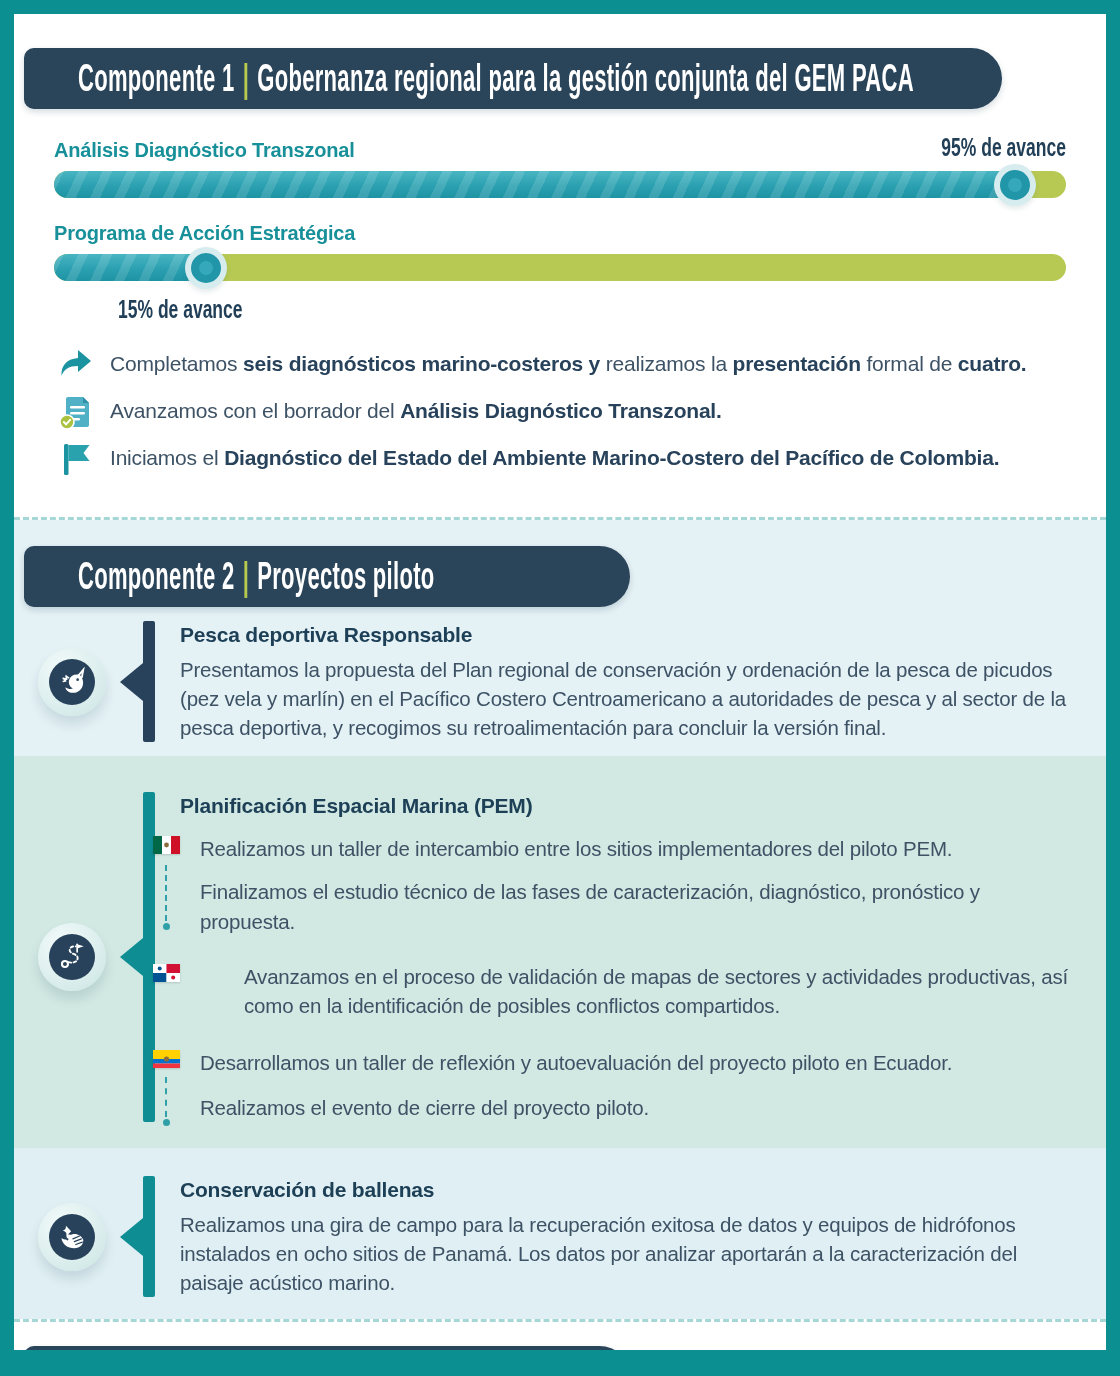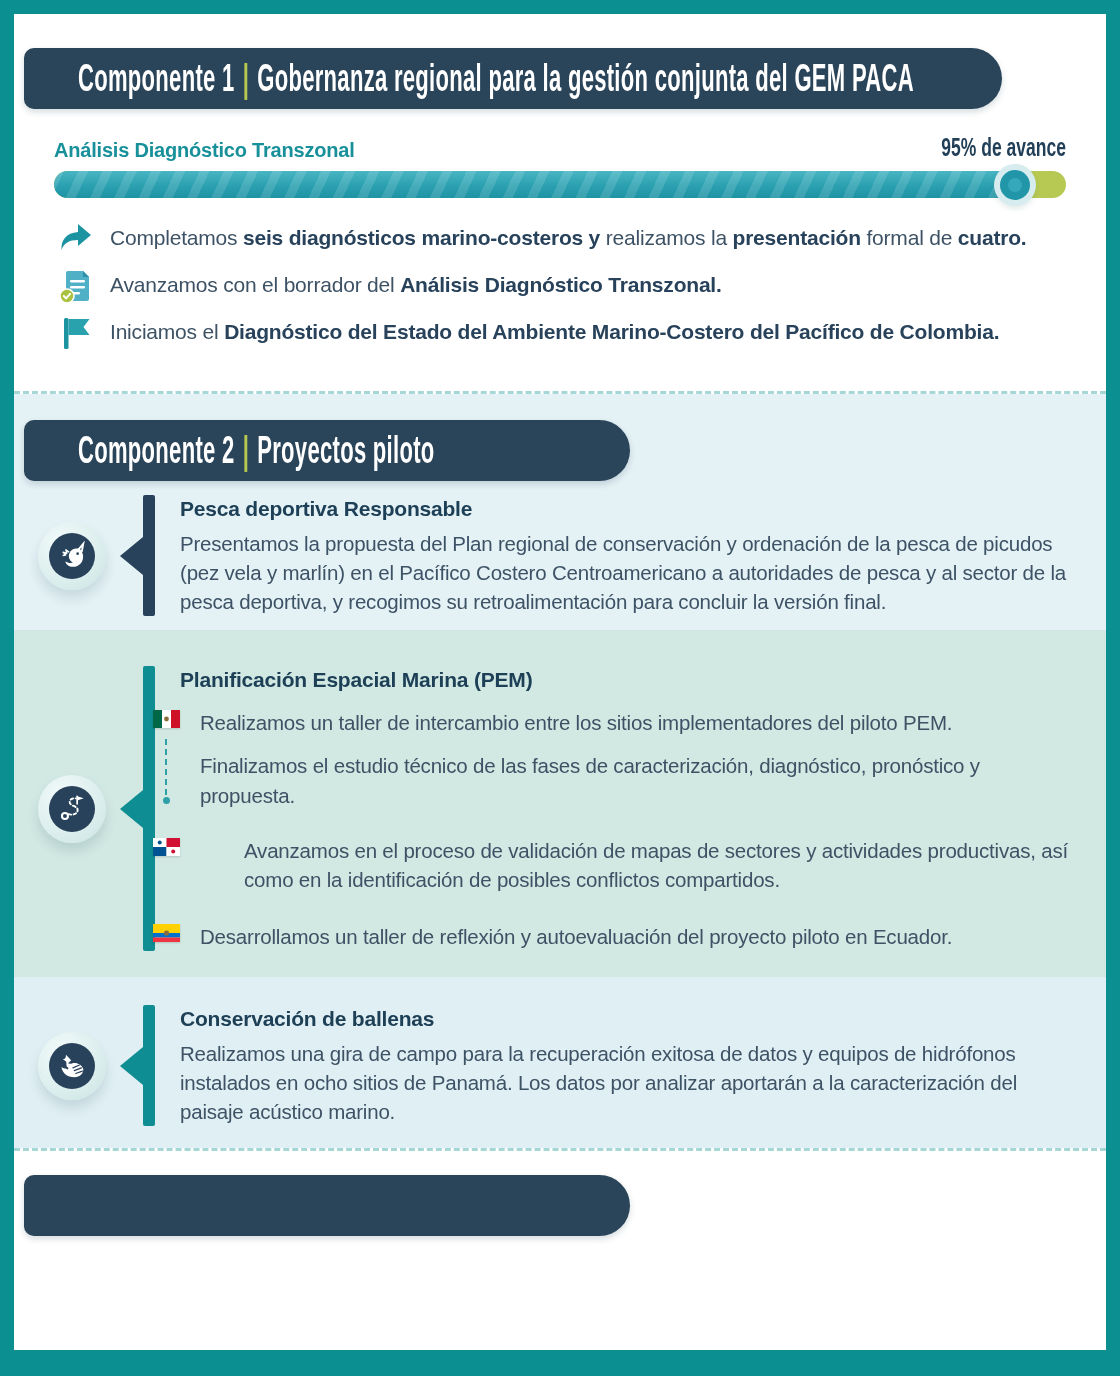--- a/index.html
+++ b/index.html
@@ -116,20 +116,30 @@
       <div class="row1">
         <span class="plabel">Análisis Diagnóstico Transzonal</span>
         <span class="pvalue">95% de avance</span>
       </div>
       <div class="pbarTrack">
         <div class="pbarFill" style="width: 95%;"></div>
         <div class="pbarHandle" style="left: calc(95% - 15px);"></div>
       </div>
     </div>
 
+    <div class="pgroup">
+      <div class="row1">
+        <span class="plabel">Programa de Acción Estratégica</span>
+      </div>
+      <div class="pbarTrack">
+        <div class="pbarFill" style="width: 15%;"></div>
+        <div class="pbarHandle" style="left: calc(15% - 15px);"></div>
+      </div>
+      <div><span class="pvalue below">15% de avance</span></div>
+    </div>
 
     <div class="bullets">
       <div class="bullet">
         <span class="bicon">
           <svg width="36" height="34" viewBox="0 0 36 34">
               <path d="M20 2 L33 13 L20 24 L20 18 C11 18 6 21 3.5 28 C3 18 8 11 20 10 Z" fill="#1b93a0"></path>
             </svg>
         </span>
         <span class="btext"><span>Completamos </span><strong>seis diagnósticos marino-costeros y</strong><span> realizamos la </span><strong>presentación</strong><span> formal de </span><strong>cuatro.</strong></span>
       </div>
@@ -245,20 +255,26 @@
               <svg class="flag" viewBox="0 0 27 18">
                 <rect x="0" y="0" width="27" height="9" fill="#ffd100"></rect>
                 <rect x="0" y="9" width="27" height="4.5" fill="#0072ce"></rect>
                 <rect x="0" y="13.5" width="27" height="4.5" fill="#ef3340"></rect>
                 <circle cx="13.5" cy="9" r="2.6" fill="#8a6d3b"></circle>
               </svg>
             </span>
             <span class="pem-text">Desarrollamos un taller de reflexión y autoevaluación del proyecto piloto en Ecuador.</span>
           </div>
 
+          <div class="pem-bullet" style="margin-top:16px;">
+            <span class="pem-marker">
+                <span class="connector short"></span>
+              </span>
+            <span class="pem-text">Realizamos el evento de cierre del proyecto piloto.</span>
+          </div>
         </div>
       </div>
     </div>
 
     <div class="bandC">
       <div class="project">
         <div class="picon">
           <div class="picon-outer">
               <div class="picon-inner">
             <svg width="30" height="30" viewBox="0 0 32 32">

